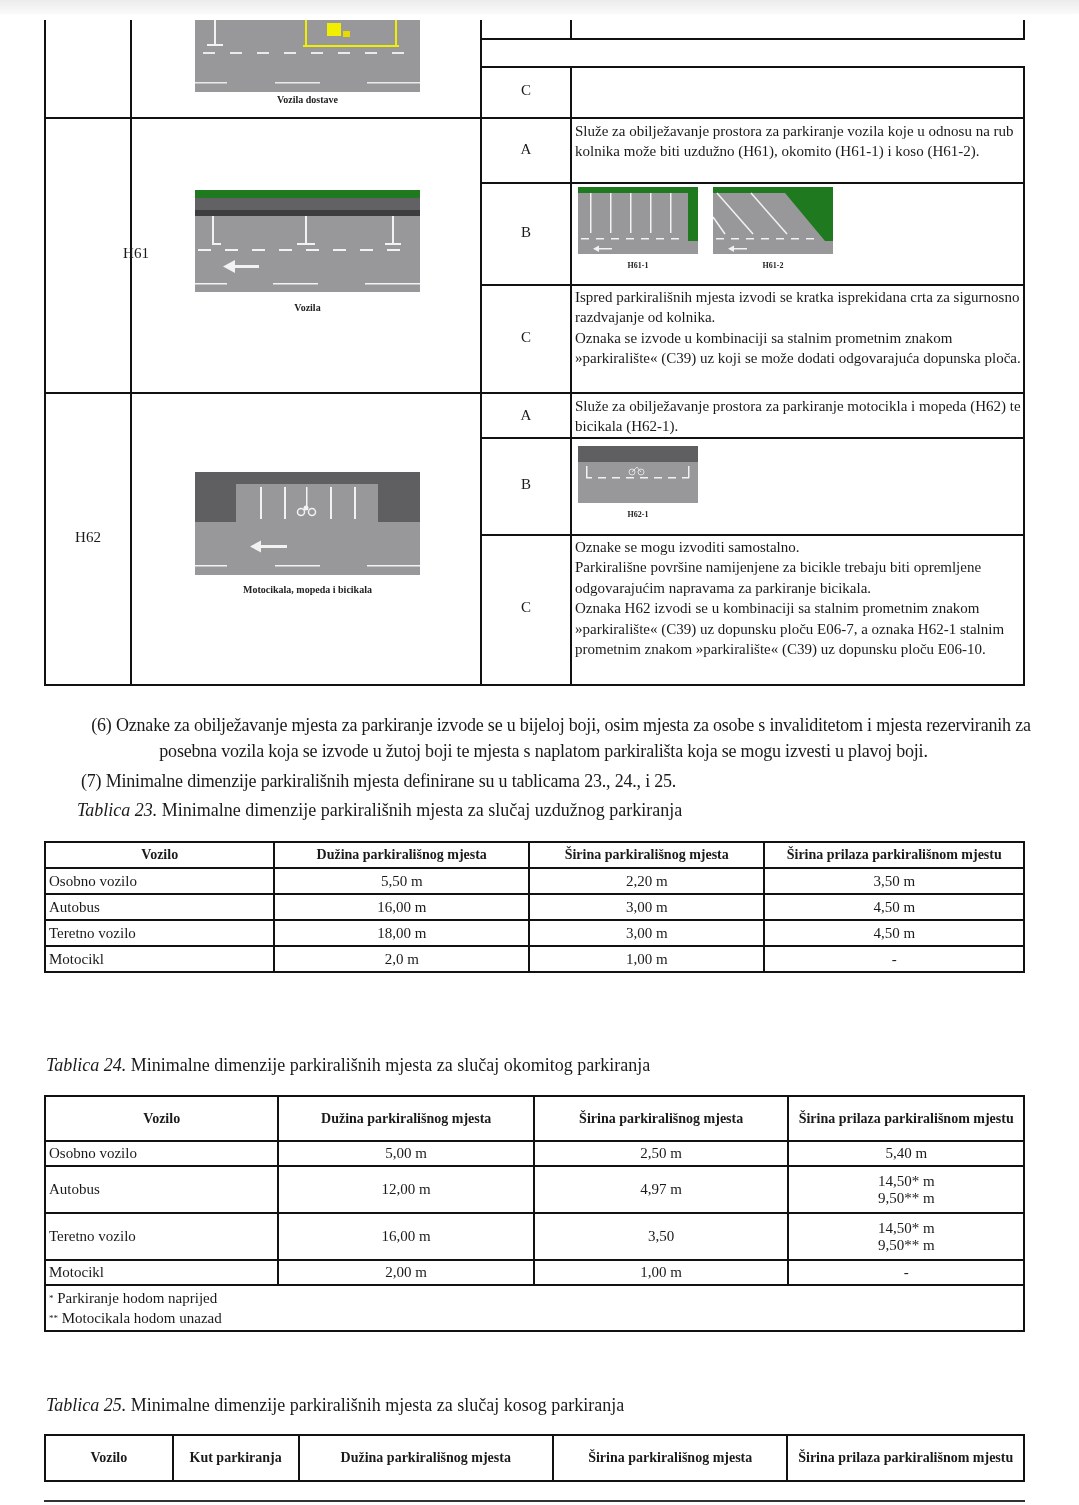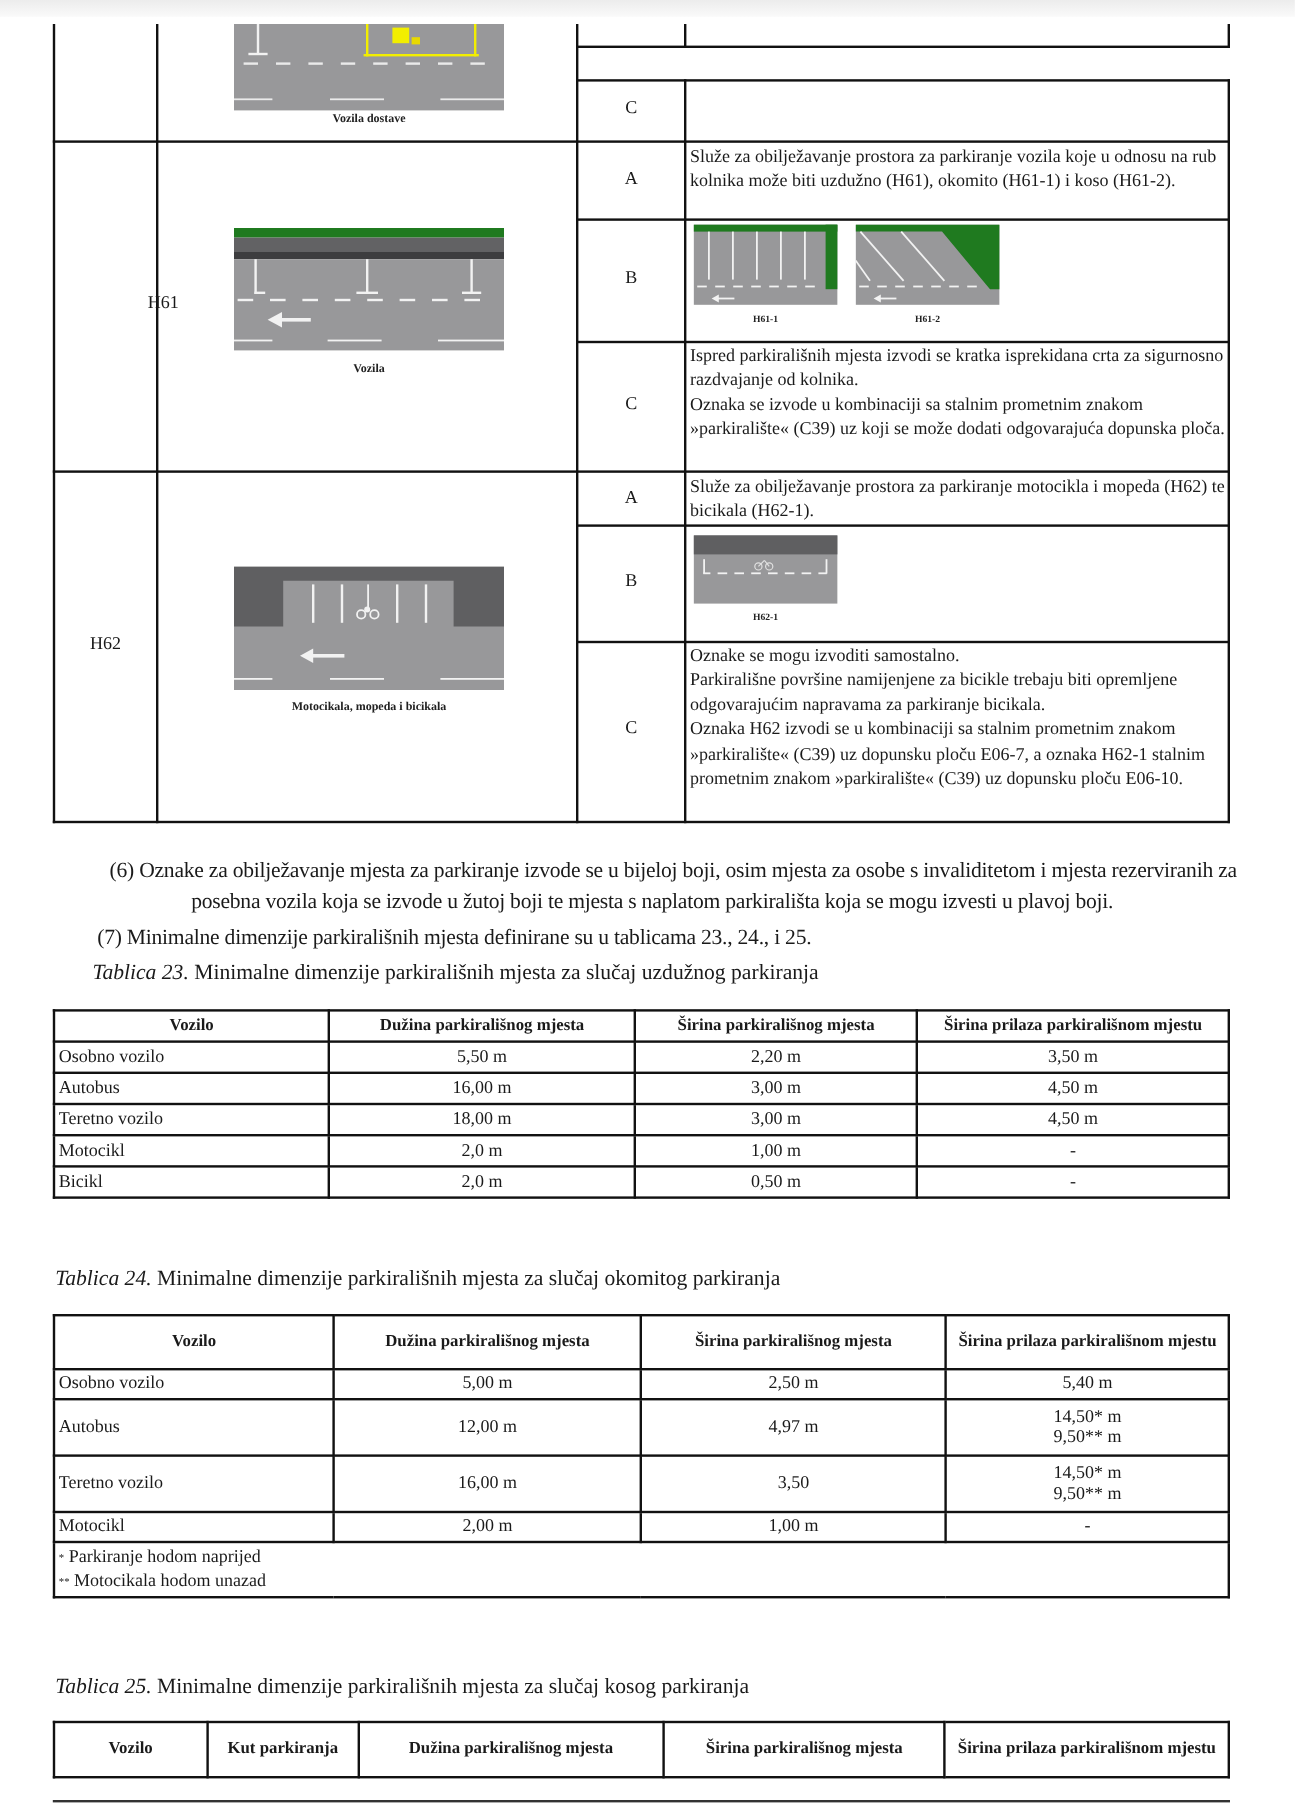--- a/index.html
+++ b/index.html
@@ -247,26 +247,20 @@
         <td class="c">18,00 m</td>
         <td class="c">3,00 m</td>
         <td class="c">4,50 m</td>
   </tr>
   <tr style="height:26px;">
     <td>Motocikl</td>
         <td class="c">2,0 m</td>
         <td class="c">1,00 m</td>
         <td class="c">-</td>
   </tr>
-  <tr style="height:26px;">
-    <td>Bicikl</td>
-        <td class="c">2,0 m</td>
-        <td class="c">0,50 m</td>
-        <td class="c">-</td>
-  </tr>
 </tbody>
   </table>
 
 <div class="tcap" style="left:46px; top:1055px;"><i>Tablica 24.</i><span> Minimalne dimenzije parkirališnih mjesta za slučaj okomitog parkiranja</span></div>
 <table class="dt" style="left:44px; top:1095px; width:981px;">
   <colgroup>
       <col style="width:234px">
       <col style="width:256px">
       <col style="width:255px">
       <col style="width:236px">

